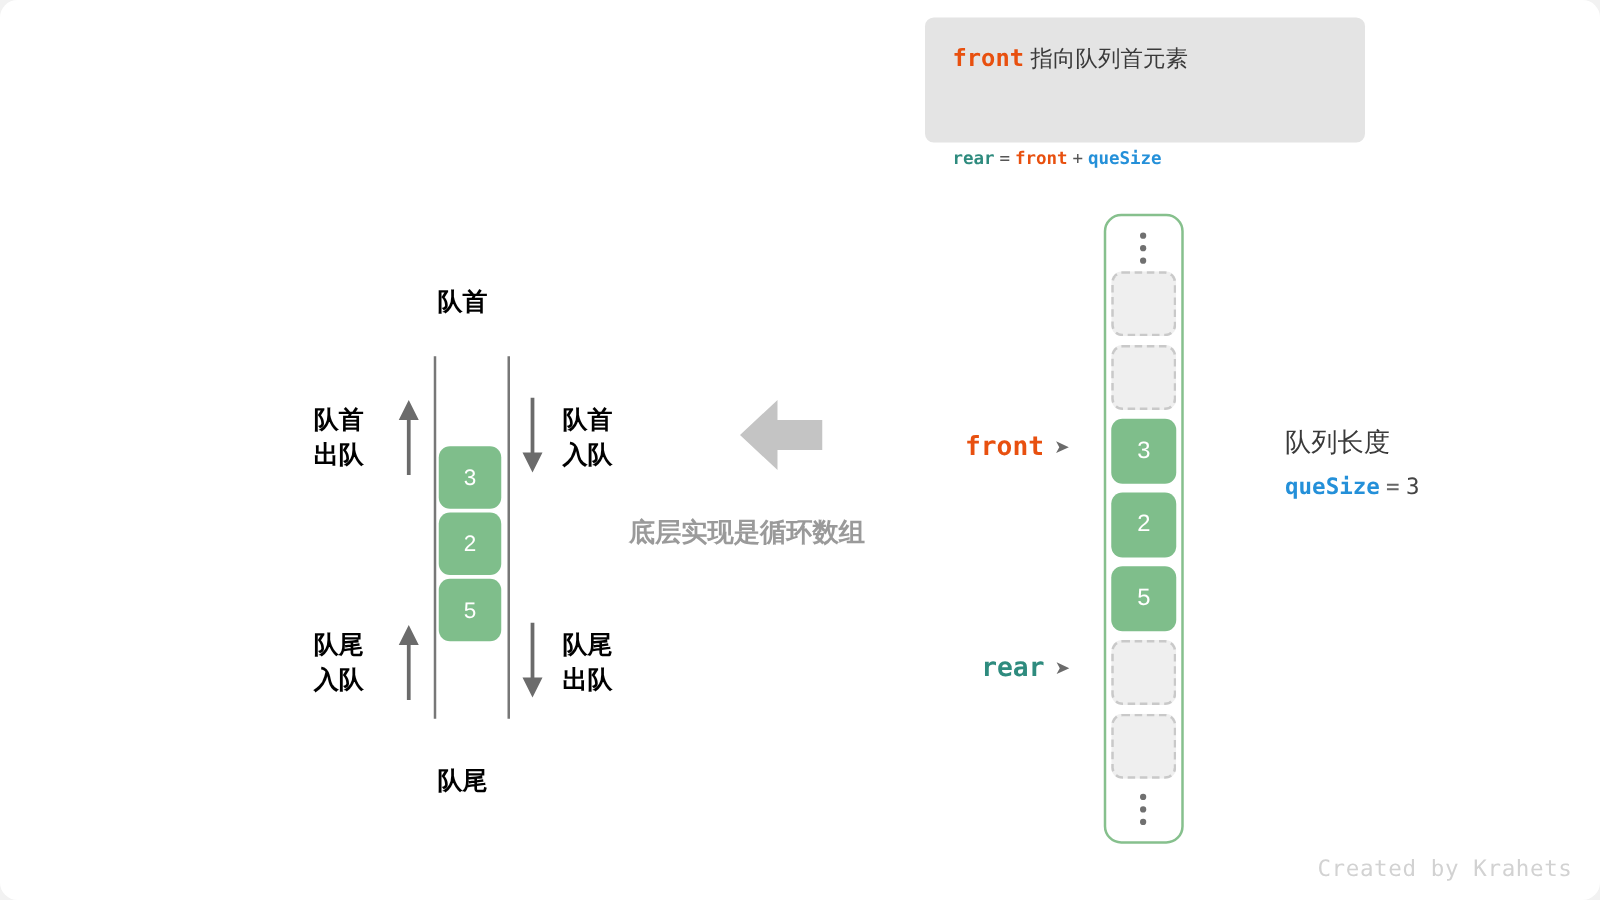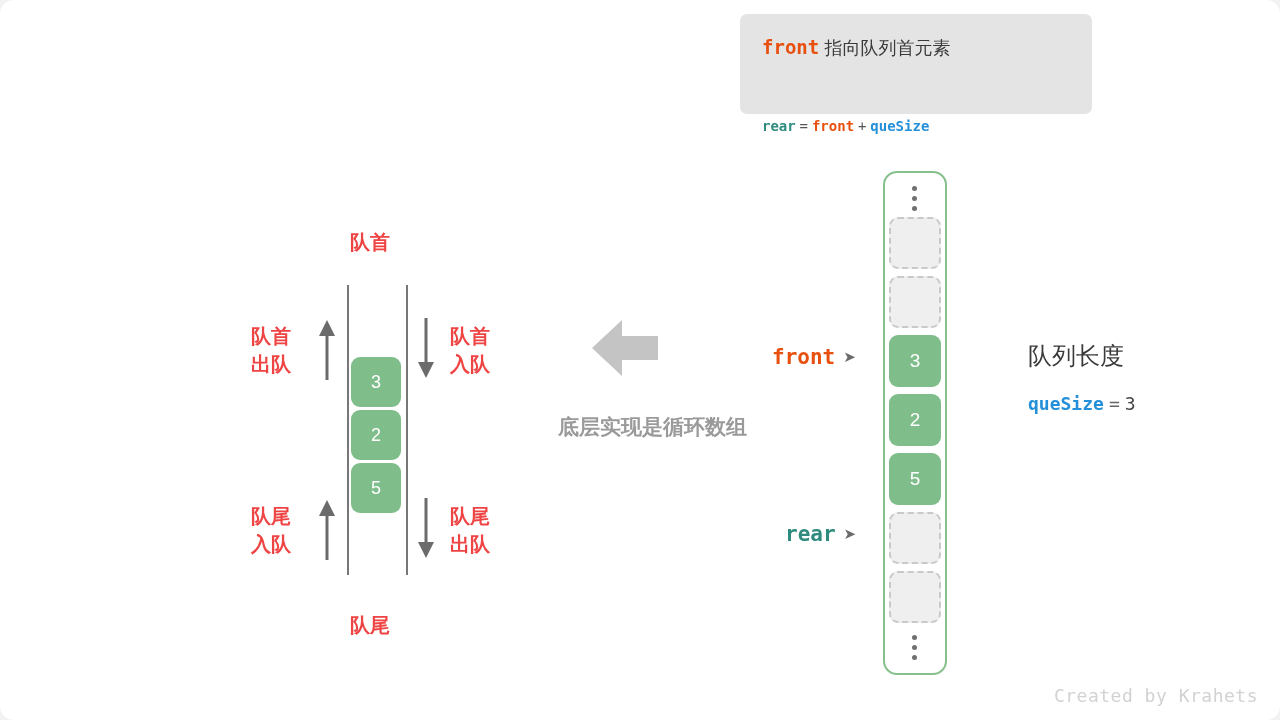--- a/index.html
+++ b/index.html
@@ -115,23 +115,23 @@
     font-size: 15px;
     line-height: 1;
     font-family: "DejaVu Sans", sans-serif;
   }
   #ptr-front { left: 772px; top: 345px; }
   #ptr-rear  { left: 785px; top: 522px; }
 
   
   #size-note { left: 1028px; top: 340px; }
   #size-note .line1 {
-    font-size: 24px;
+    font-size: 21px;
     color: #3a3a3a;
-    margin-bottom: 21px;
+    margin-bottom: 11px;
     white-space: nowrap;
   }
   #size-note .line2 {
     font-size: 18px;
     white-space: nowrap;
     color: #4a4a4a;
   }
 
   
   .rail {
@@ -154,40 +154,40 @@
     display: flex;
     align-items: center;
     justify-content: center;
     font-size: 18px;
   }
 
   .cn-label {
     position: absolute;
     font-size: 20px;
     font-weight: bold;
-    color: #ef4444;
+    color: #000000;
     white-space: nowrap;
     line-height: 28px;
   }
   #label-head { left: 350px; top: 228px; }
   #label-tail { left: 350px; top: 611px; }
   #label-head-deq { left: 251px; top: 322px; text-align: right; }
   #label-head-enq { left: 450px; top: 322px; }
   #label-tail-enq { left: 251px; top: 502px; text-align: right; }
   #label-tail-deq { left: 450px; top: 502px; }
 
   
   .varrow { position: absolute; }
 
   
   #big-arrow { left: 592px; top: 318px; }
   #center-note {
     left: 503px; top: 410px;
     width: 244px;
-    text-align: right;
+    text-align: left;
     font-size: 21px;
     font-weight: bold;
     color: #9a9a9a;
     line-height: 34px;
   }
 
   
   #credit {
     right: 22px; bottom: 14px;
     font-family: "DejaVu Sans Mono", "Liberation Mono", monospace;

